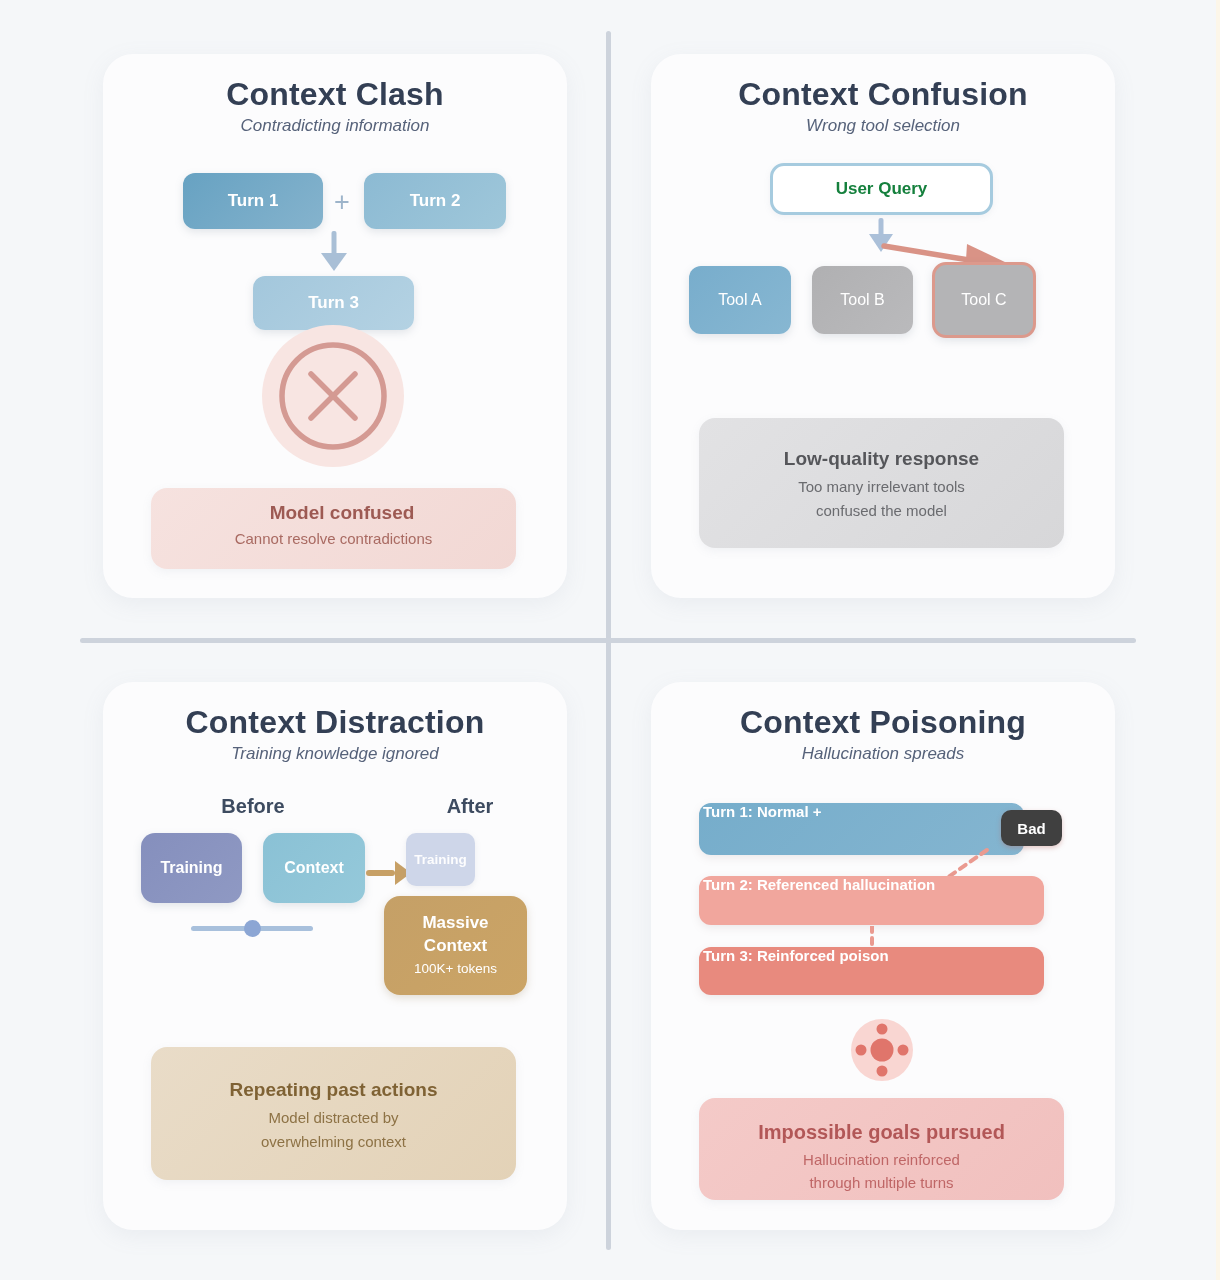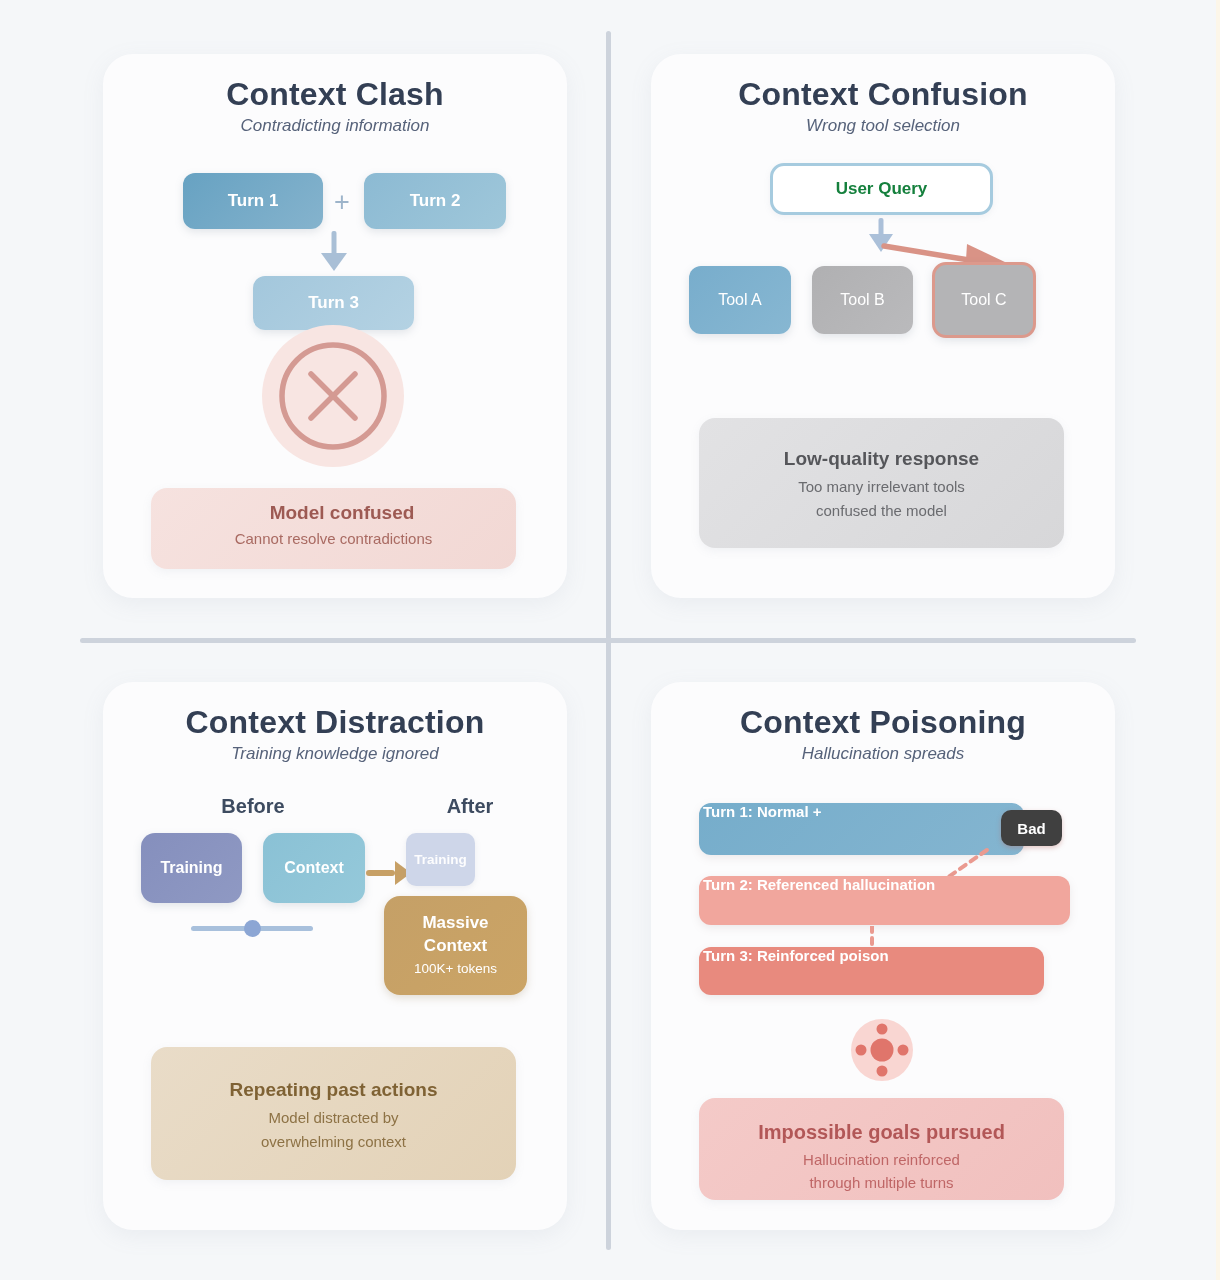--- a/index.html
+++ b/index.html
@@ -111,21 +111,21 @@
           display:flex; align-items:flex-start; padding-left:4px;
           box-shadow:0 3px 8px rgba(150,130,130,0.15); }
   .pbar1 { left:48px; top:121px; width:325px; height:52px; background:linear-gradient(135deg,#76adcb,#84b5d0); }
   .badge-bad {
     left:302px; top:128px; width:61px; height:36px; border-radius:10px;
     background:#404040; color:#fff; font-size:15px; font-weight:700;
     box-shadow:0 2px 5px rgba(180,100,95,0.35);
     margin-left:48px;
   }
   .dash-diag { left:277px; top:165px; }
-  .pbar2 { left:48px; top:194px; width:371px; height:49px; background:#f1a69d; }
+  .pbar2 { left:48px; top:194px; width:345px; height:49px; background:#f1a69d; }
   .dash-vert { left:217px; top:244px; }
   .pbar3 { left:48px; top:265px; width:345px; height:48px; background:#e88a7e; font-weight:700; }
   .virus { left:196px; top:333px; }
   .res-poi { top:416px; height:102px; background:linear-gradient(135deg,#f4cac8,#f1c0be); padding-top:23px; }
   .res-poi .r-title { font-size:20px; color:#b25757; margin-bottom:4px; }
   .res-poi .r-line  { color:#bf6666; line-height:23px; }
 </style>
 </head>
 <body>
 

